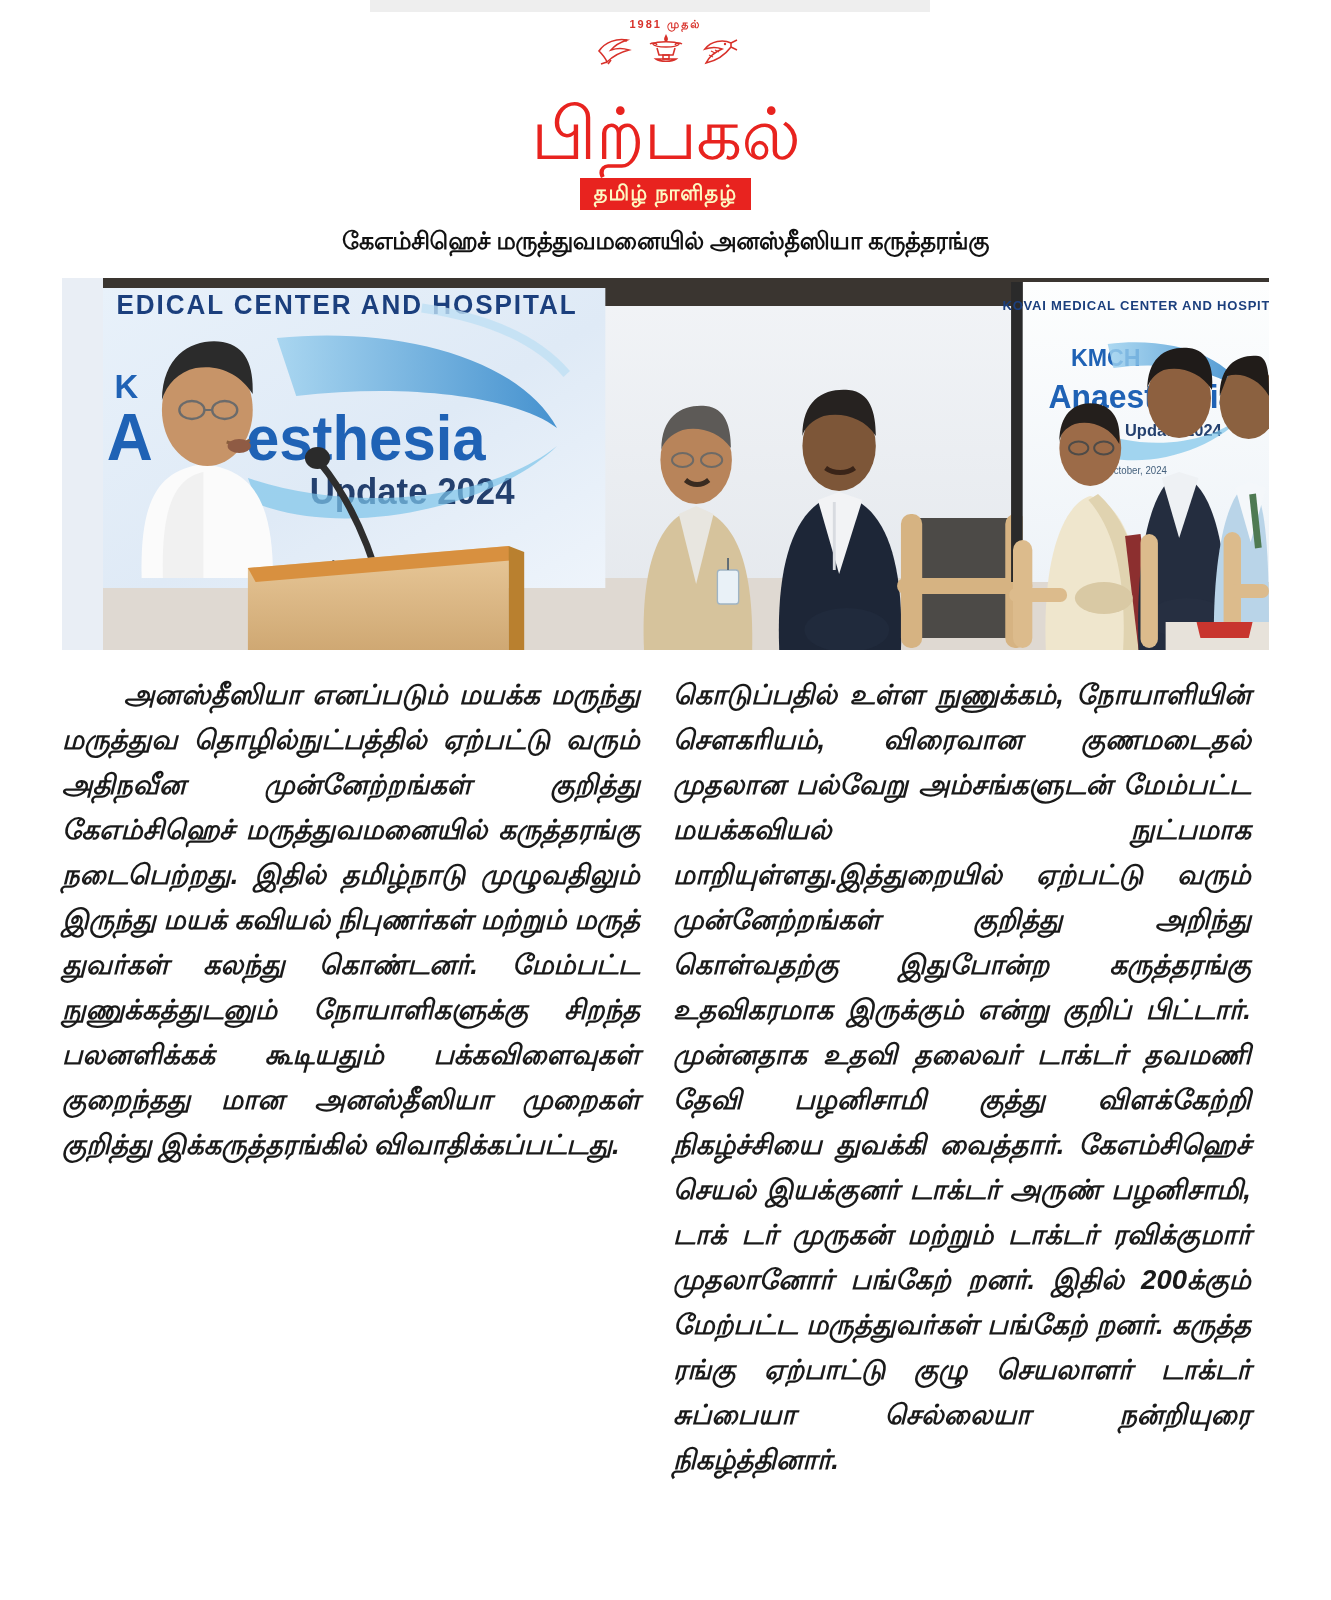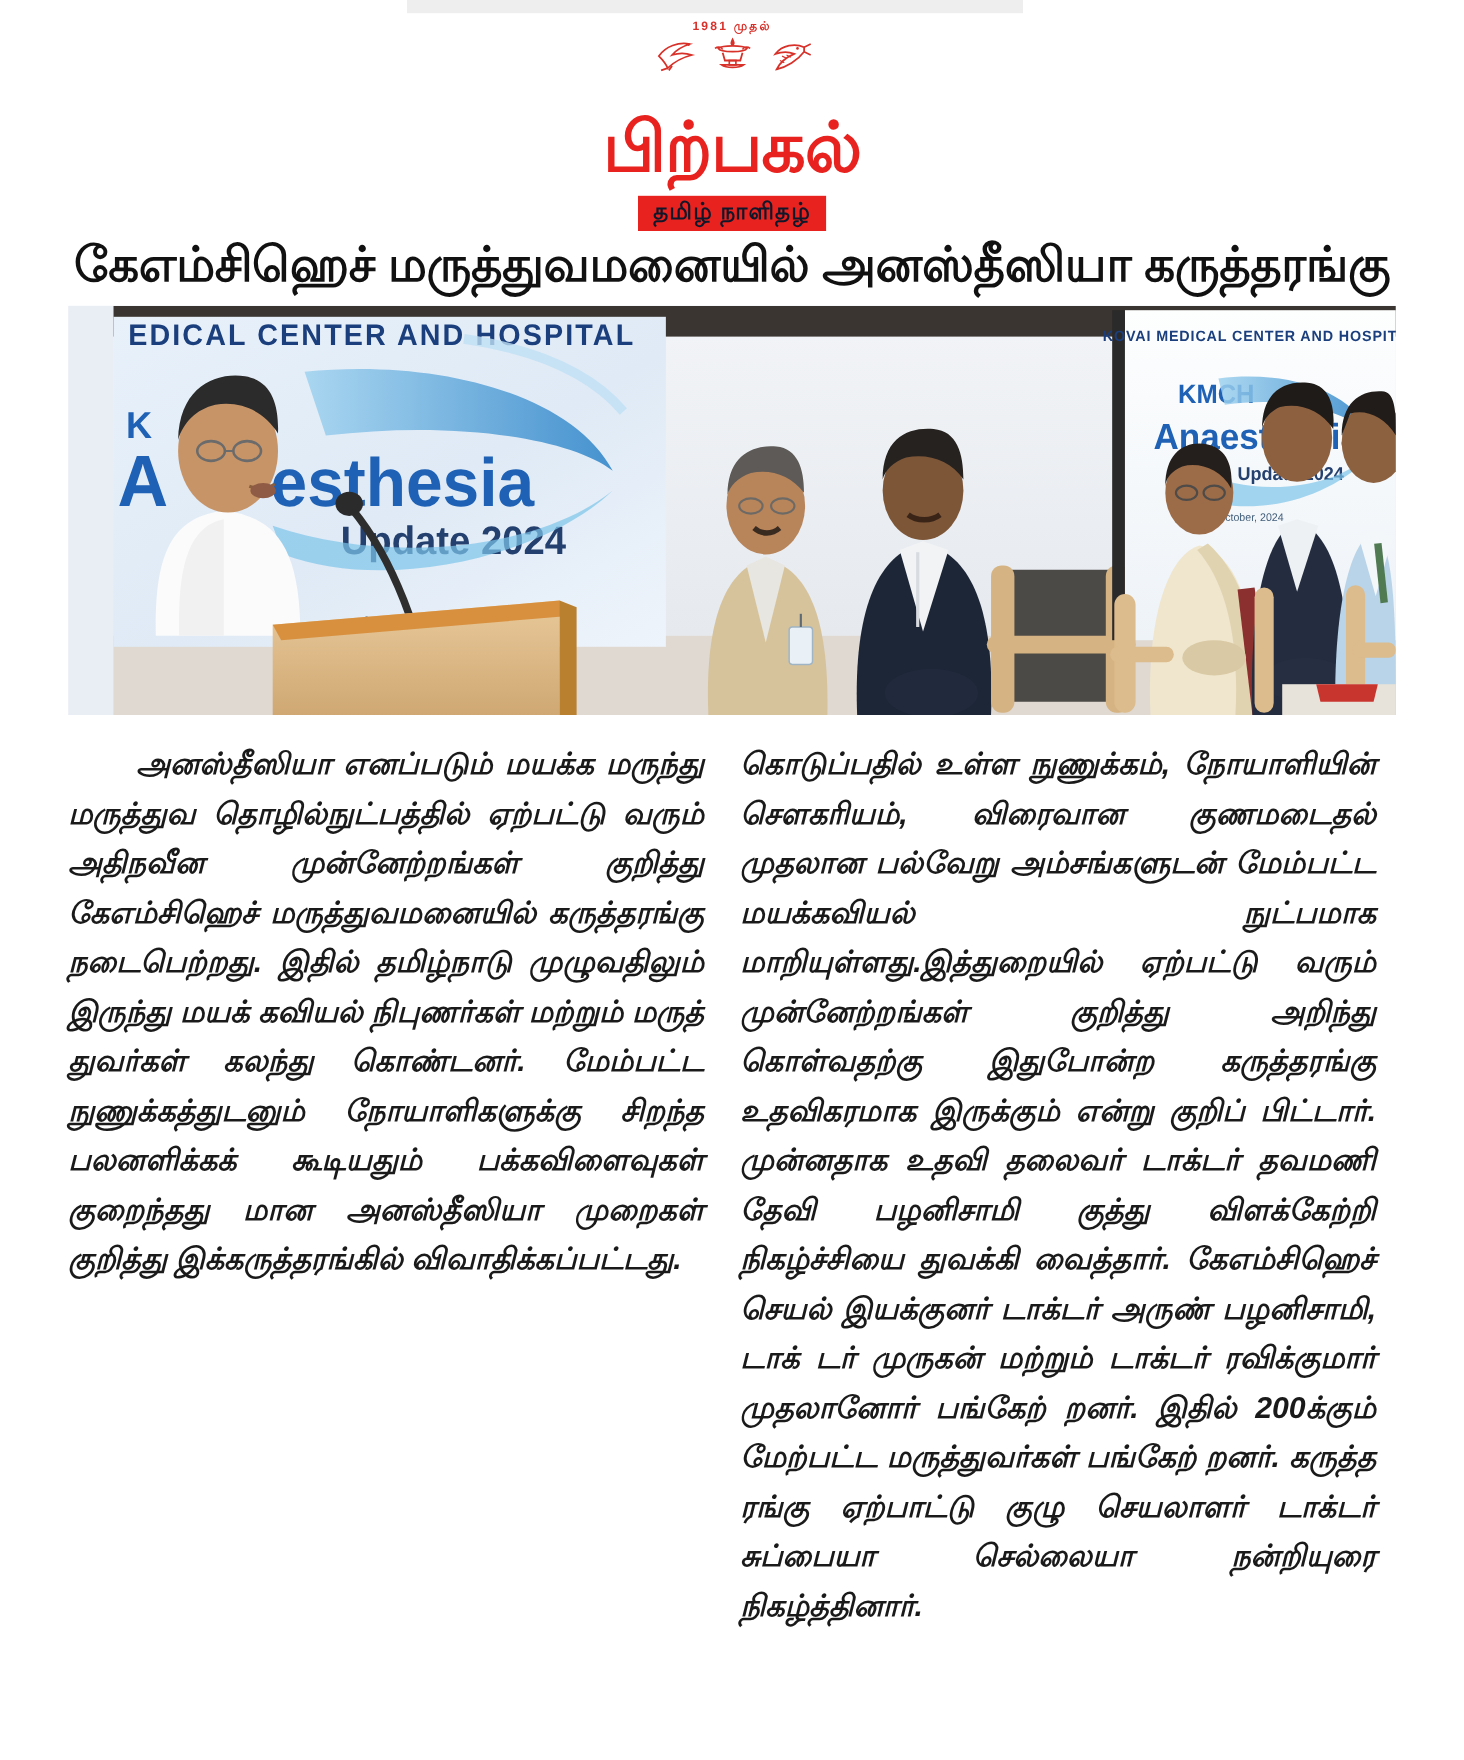--- a/index.html
+++ b/index.html
@@ -51,48 +51,48 @@
     display: flex;
     justify-content: center;
     align-items: flex-end;
     gap: 6px;
     height: 34px;
   }
   .emblem-icons svg { display: block; }
 
   .masthead-title {
     font-family: "Liberation Sans", "DejaVu Sans", sans-serif;
-    font-size: 63px;
+    font-size: 72px;
     line-height: 104px;
-    font-weight: 700;
+    font-weight: 400;
     color: #e8231f;
     letter-spacing: -1px;
     white-space: nowrap;
     margin-top: 16px;
   }
 
   .masthead-tagline {
     display: inline-block;
     background: #e8231f;
-    color: #0f172a;
+    color: #fef9c3;
     font-size: 21px;
     line-height: 26px;
     font-weight: 700;
     padding: 2px 14px 4px 14px;
     margin-top: -8px;
     letter-spacing: 1px;
   }
 
   
   .headline {
     position: absolute;
     left: 60px; top: 218px; width: 1211px;
     text-align: center;
     color: #111111;
-    font-size: 44px;
+    font-size: 24px;
     line-height: 46px;
     font-weight: 700;
     letter-spacing: -0.4px;
     white-space: nowrap;
   }
 
   
   .photo {
     position: absolute;
     left: 62px; top: 278px;

